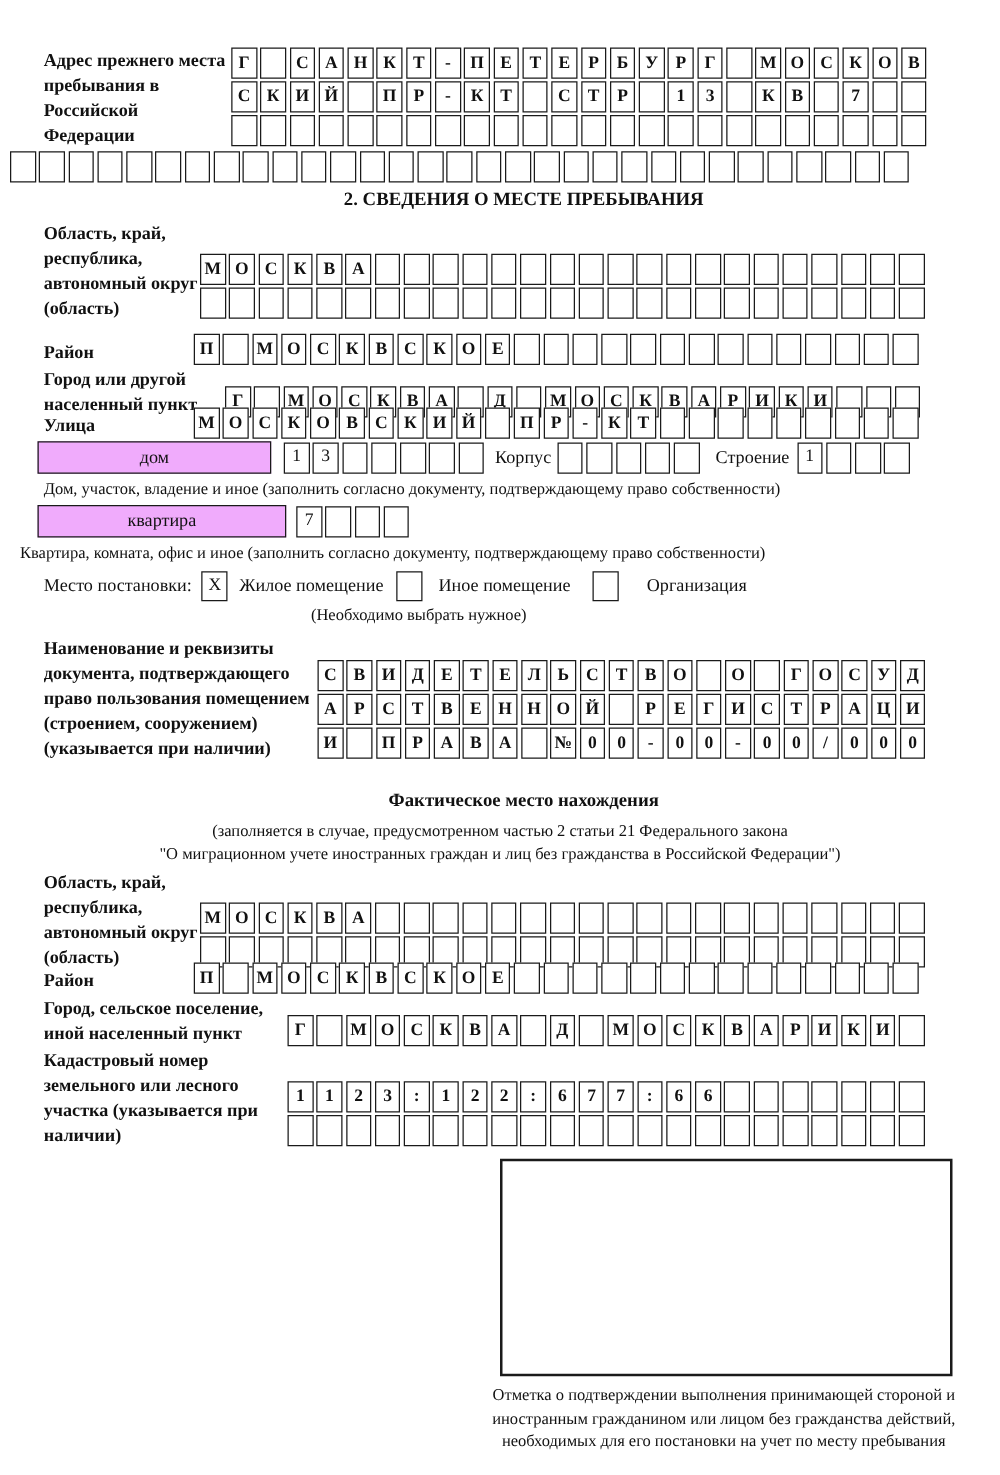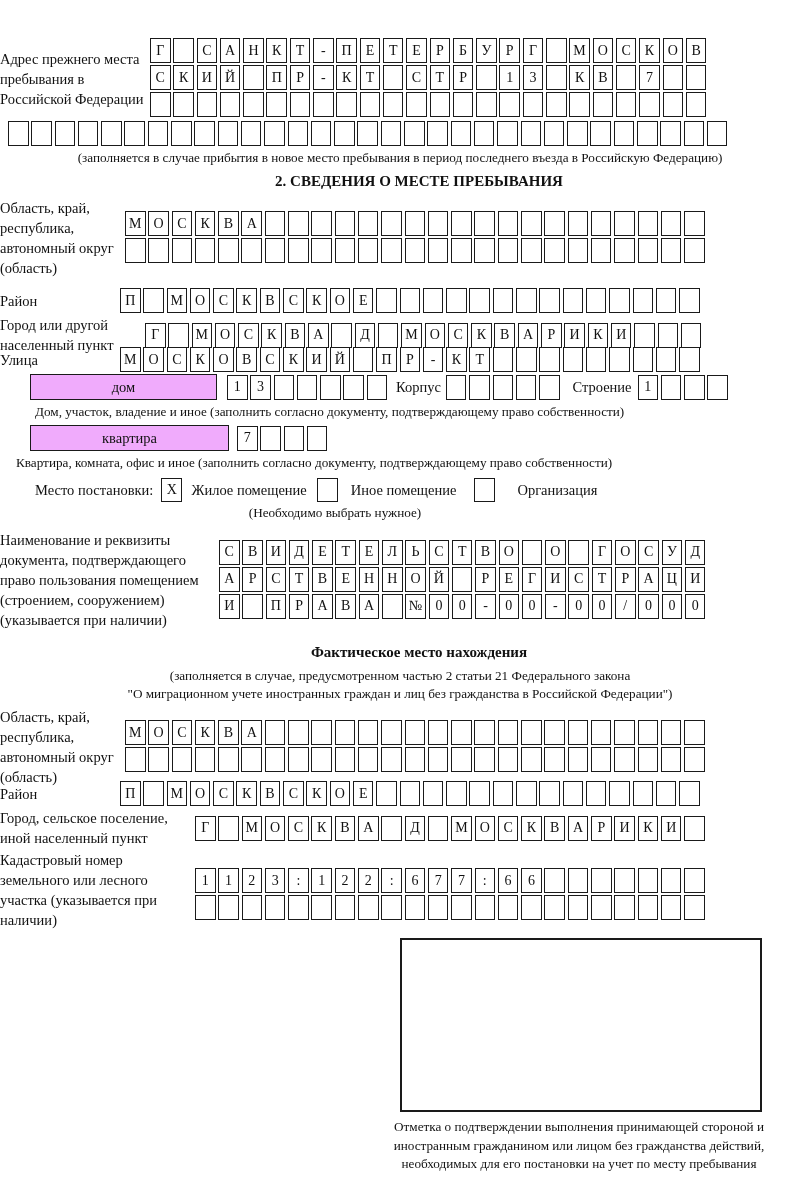--- a/index.html
+++ b/index.html
@@ -1,19 +1,19 @@
 <!DOCTYPE html>
 <html><head>
 <meta charset="utf-8">
 <style>
   html,body{margin:0;padding:0;background:#fff;}
   .page{position:relative;width:800px;height:1180px;background:#fff;color:#111;
         font-family:"Liberation Serif",serif;box-sizing:border-box;padding-top:18px;overflow:hidden;}
   .title{text-align:right;padding-right:60px;font-size:14.5px;}
-  .block{display:flex;align-items:center;}
+  .block{display:flex;align-items:flex-end;margin-left:35px;font-weight:bold;}
   .lbl{font-size:14.5px;line-height:20px;flex-shrink:0;}
   .rows > .boxrow{margin-bottom:2px;}
   .boxrow{display:flex;}
   .box{width:18.5px;height:23px;border:1.5px solid #1a1a1a;margin-right:2.8px;
        display:flex;align-items:center;justify-content:center;font-size:14px;flex-shrink:0;
        background:#fff;}
   .note{font-size:13.2px;line-height:18px;}
   .center{text-align:center;}
   .h{font-weight:bold;font-size:15px;text-align:center;padding-left:38px;}
   .bigbox{border:1.5px solid #1a1a1a;height:24px;display:flex;align-items:center;
@@ -139,21 +139,20 @@
       <span class="box"></span>
       <span class="box"></span>
       <span class="box"></span>
       <span class="box"></span>
       <span class="box"></span>
       <span class="box"></span>
       <span class="box"></span>
       <span class="box"></span>
       <span class="box"></span>
     </div>
-  <div class="note center mt3">(заполняется в случае прибытия в новое место пребывания в период последнего въезда в Российскую Федерацию)</div>
 
   <div class="h mt6">2. СВЕДЕНИЯ О МЕСТЕ ПРЕБЫВАНИЯ</div>
 
   <div class="block mt8">
     <div class="lbl" style="width:125px">Область, край, республика, автономный округ (область)</div>
     <div class="rows">
       <div class="boxrow">
           <span class="box">М</span>
           <span class="box">О</span>
           <span class="box">С</span>
@@ -421,21 +420,21 @@
           <span class="box">0</span>
           <span class="box">0</span>
           <span class="box">/</span>
           <span class="box">0</span>
           <span class="box">0</span>
           <span class="box">0</span>
         </div>
     </div>
   </div>
 
-  <div class="h" style="margin-top:14px">Фактическое место нахождения</div>
+  <div class="h" style="margin-top:24px">Фактическое место нахождения</div>
   <div class="note center mt6">(заполняется в случае, предусмотренном частью 2 статьи 21 Федерального закона</div>
   <div class="note center">"О миграционном учете иностранных граждан и лиц без гражданства в Российской Федерации")</div>
 
   <div class="block mt4">
     <div class="lbl" style="width:125px">Область, край, республика, автономный округ (область)</div>
     <div class="rows">
       <div class="boxrow">
           <span class="box">М</span>
           <span class="box">О</span>
           <span class="box">С</span>

